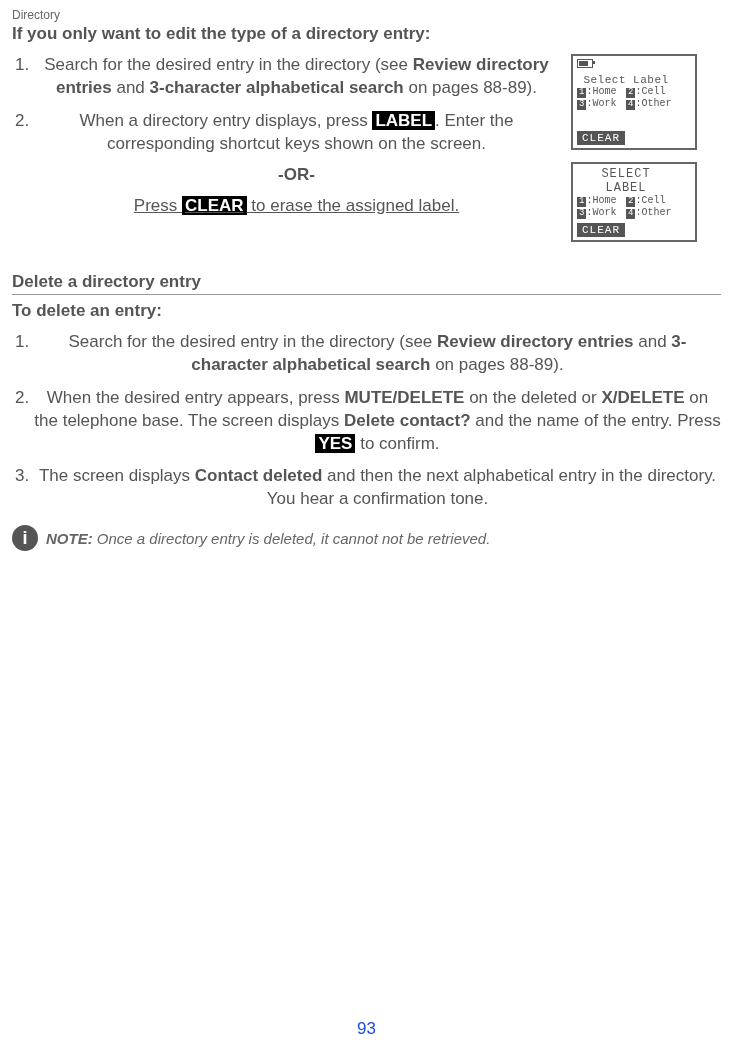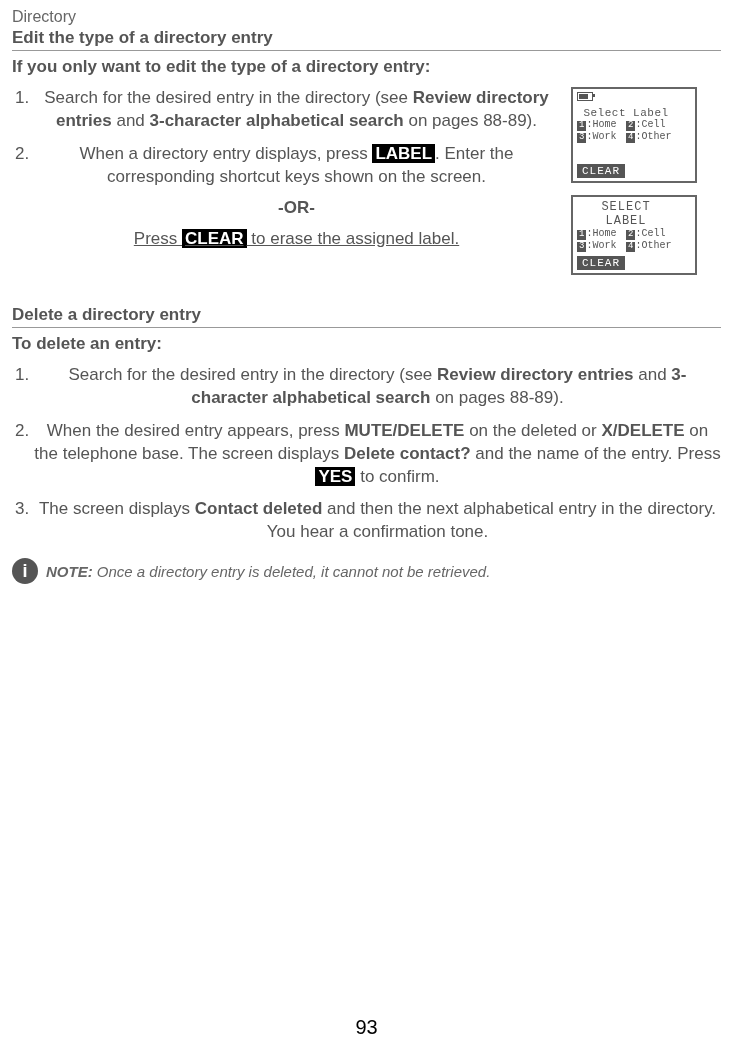--- a/index.html
+++ b/index.html
@@ -8,21 +8,21 @@
       padding: 0;
       width: 733px;
       height: 1059px;
       position: relative;
       color: #555;
     }
     .page {
       padding: 8px 12px;
     }
     .breadcrumb {
-      font-size: 16px;
+      font-size: 12px;
       color: #666;
       margin-bottom: 2px;
     }
     .page-title {
       font-size: 28px;
       font-weight: 300;
       color: #666;
       margin: 0 0 12px 0;
     }
     .section-heading {
@@ -182,32 +182,31 @@
       font-style: italic;
     }
     .note-text {
       font-style: italic;
     }
     .page-number {
       position: absolute;
       bottom: 20px;
       width: 733px;
       text-align: center;
-      font-size: 20px;
-      color: #000000;
+      font-size: 17px;
+      color: #1d4ed8;
       left: 0;
     }
   </style>
 </head>
 <body>
 
 <div class="page">
   <div class="breadcrumb">Directory</div>
 
-  <div class="section-heading">Edit the type of a directory entry</div>
   <div class="sub-heading">If you only want to edit the type of a directory entry:</div>
 
   <div class="content-row">
     <div class="text-col">
       <ol>
         <li>
           <span>Search for the desired entry in the directory (see </span><span class="bold">Review directory entries</span><span> and </span><span class="bold">3-character alphabetical search</span><span> on pages 88-89).</span>
         </li>
         <li>
           <span>When a directory entry displays, press </span><span class="key-label">LABEL</span><span>. Enter the corresponding shortcut keys shown on the screen.</span>

